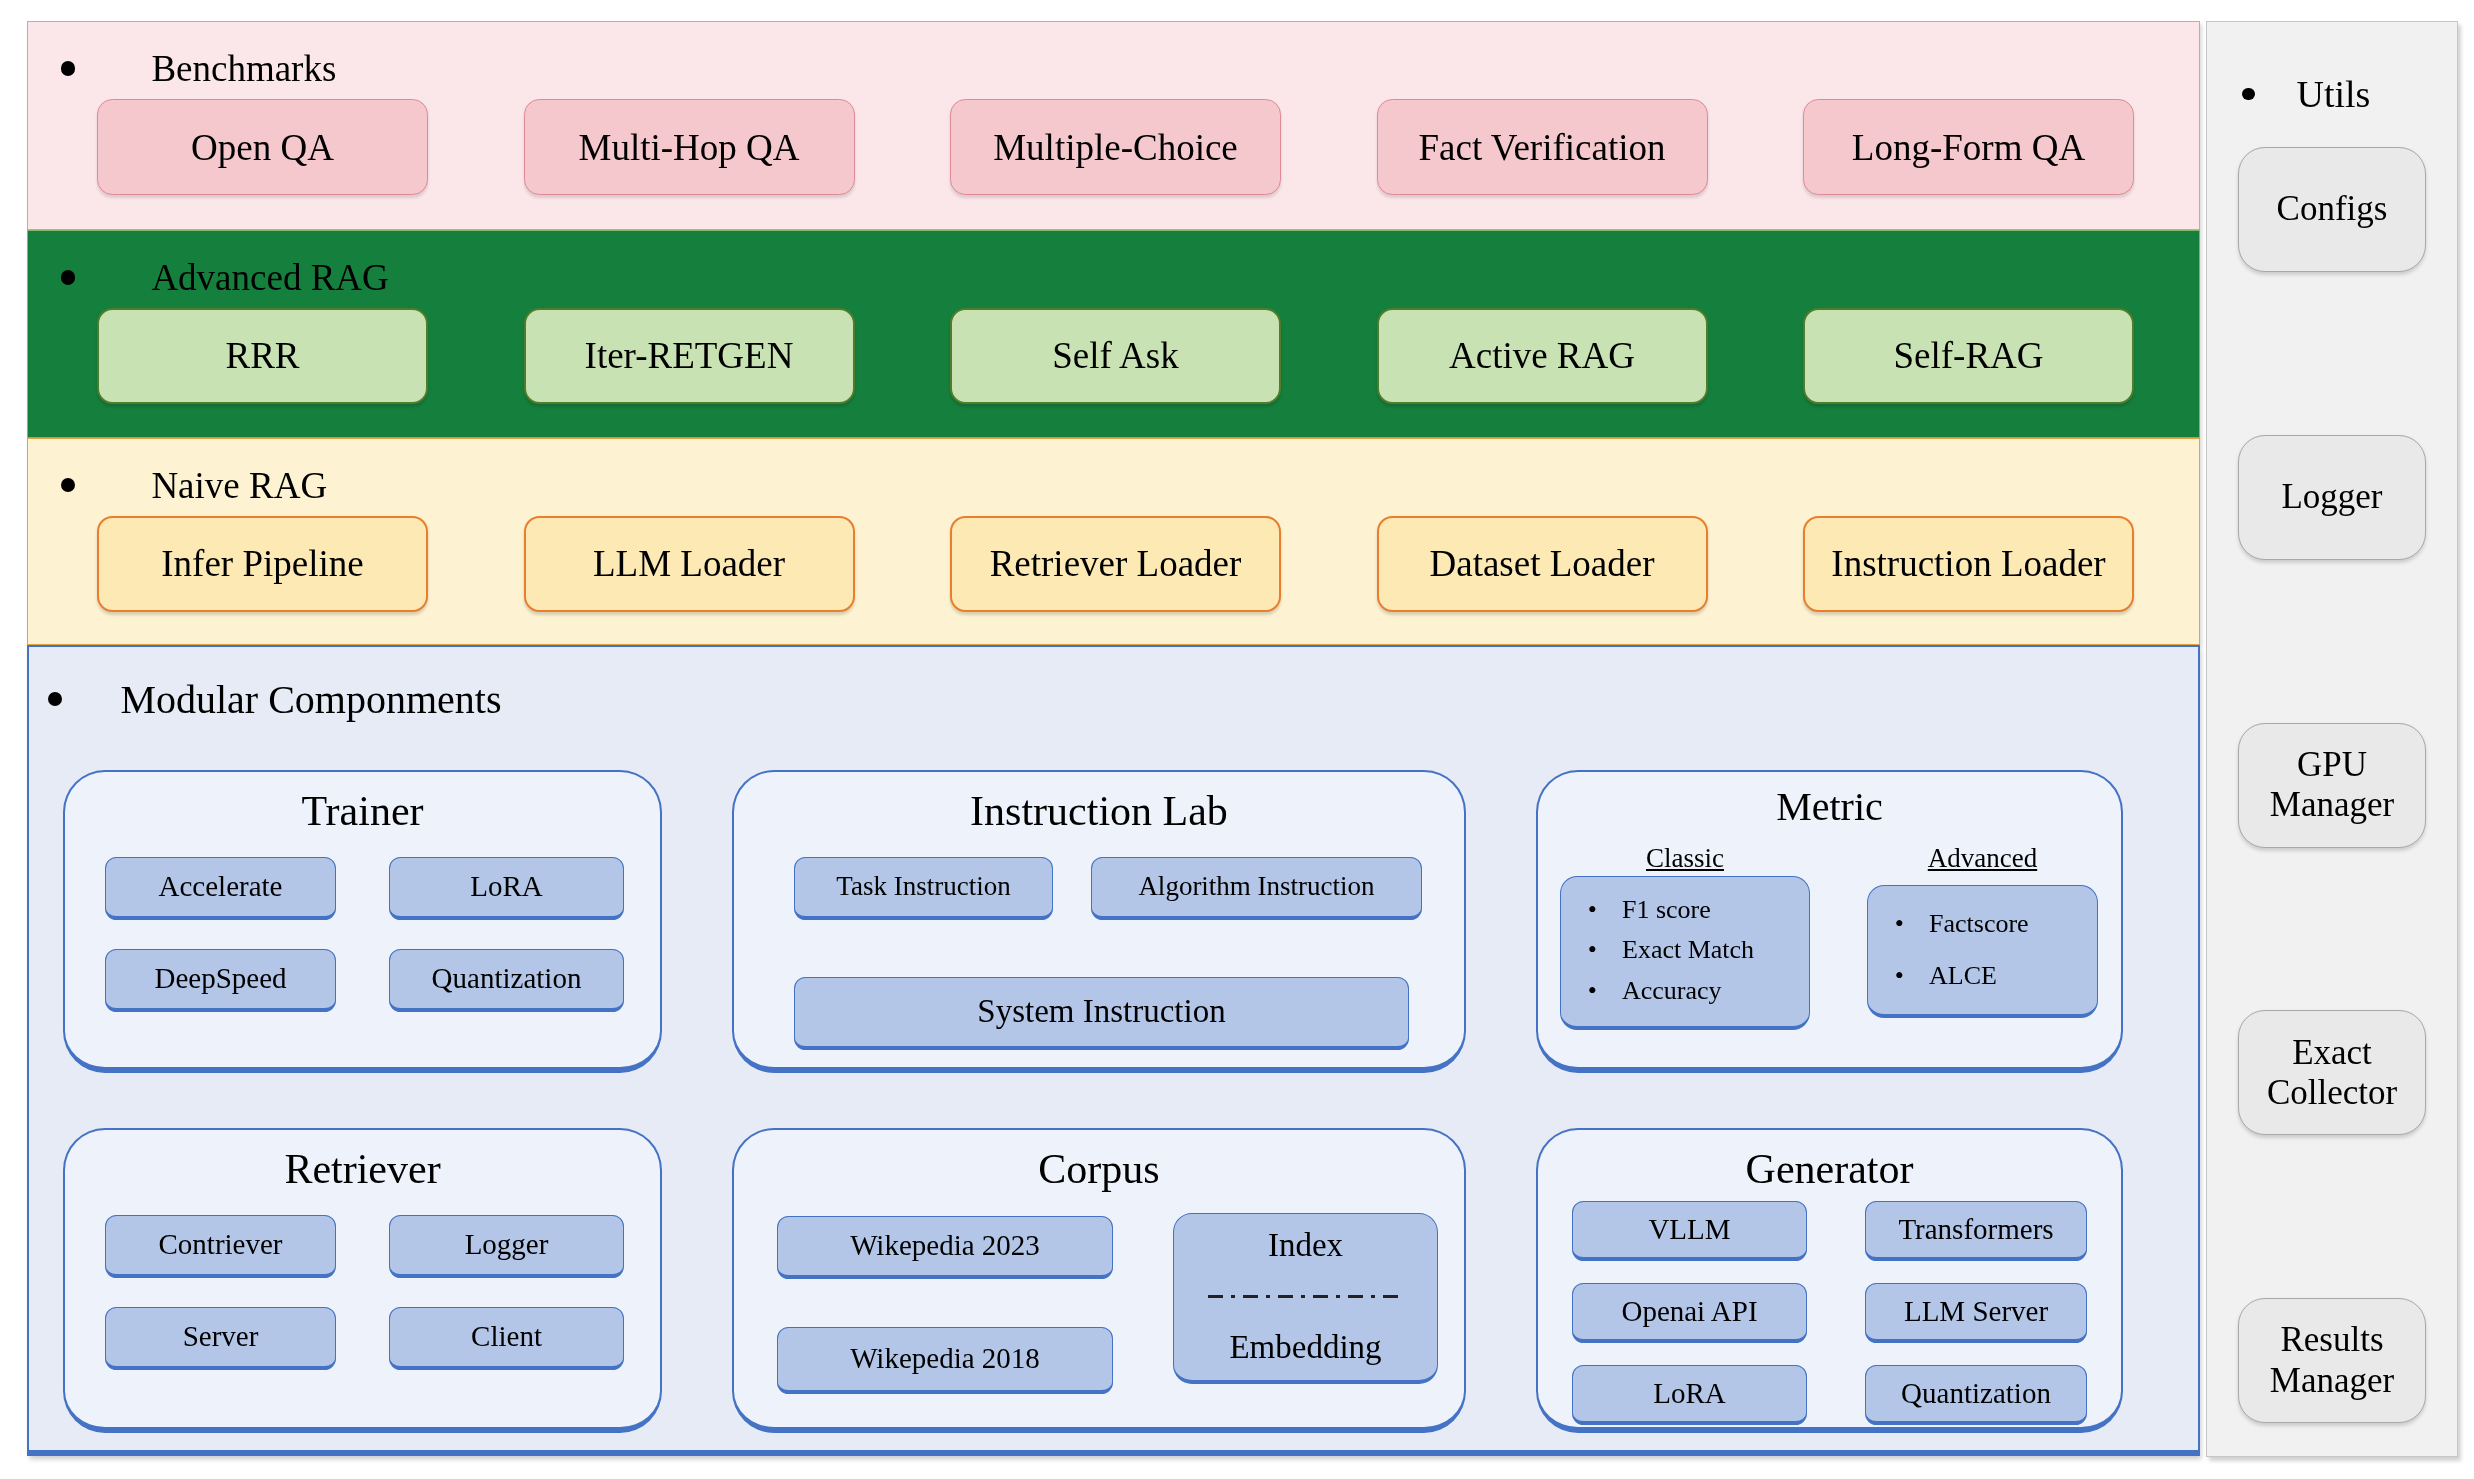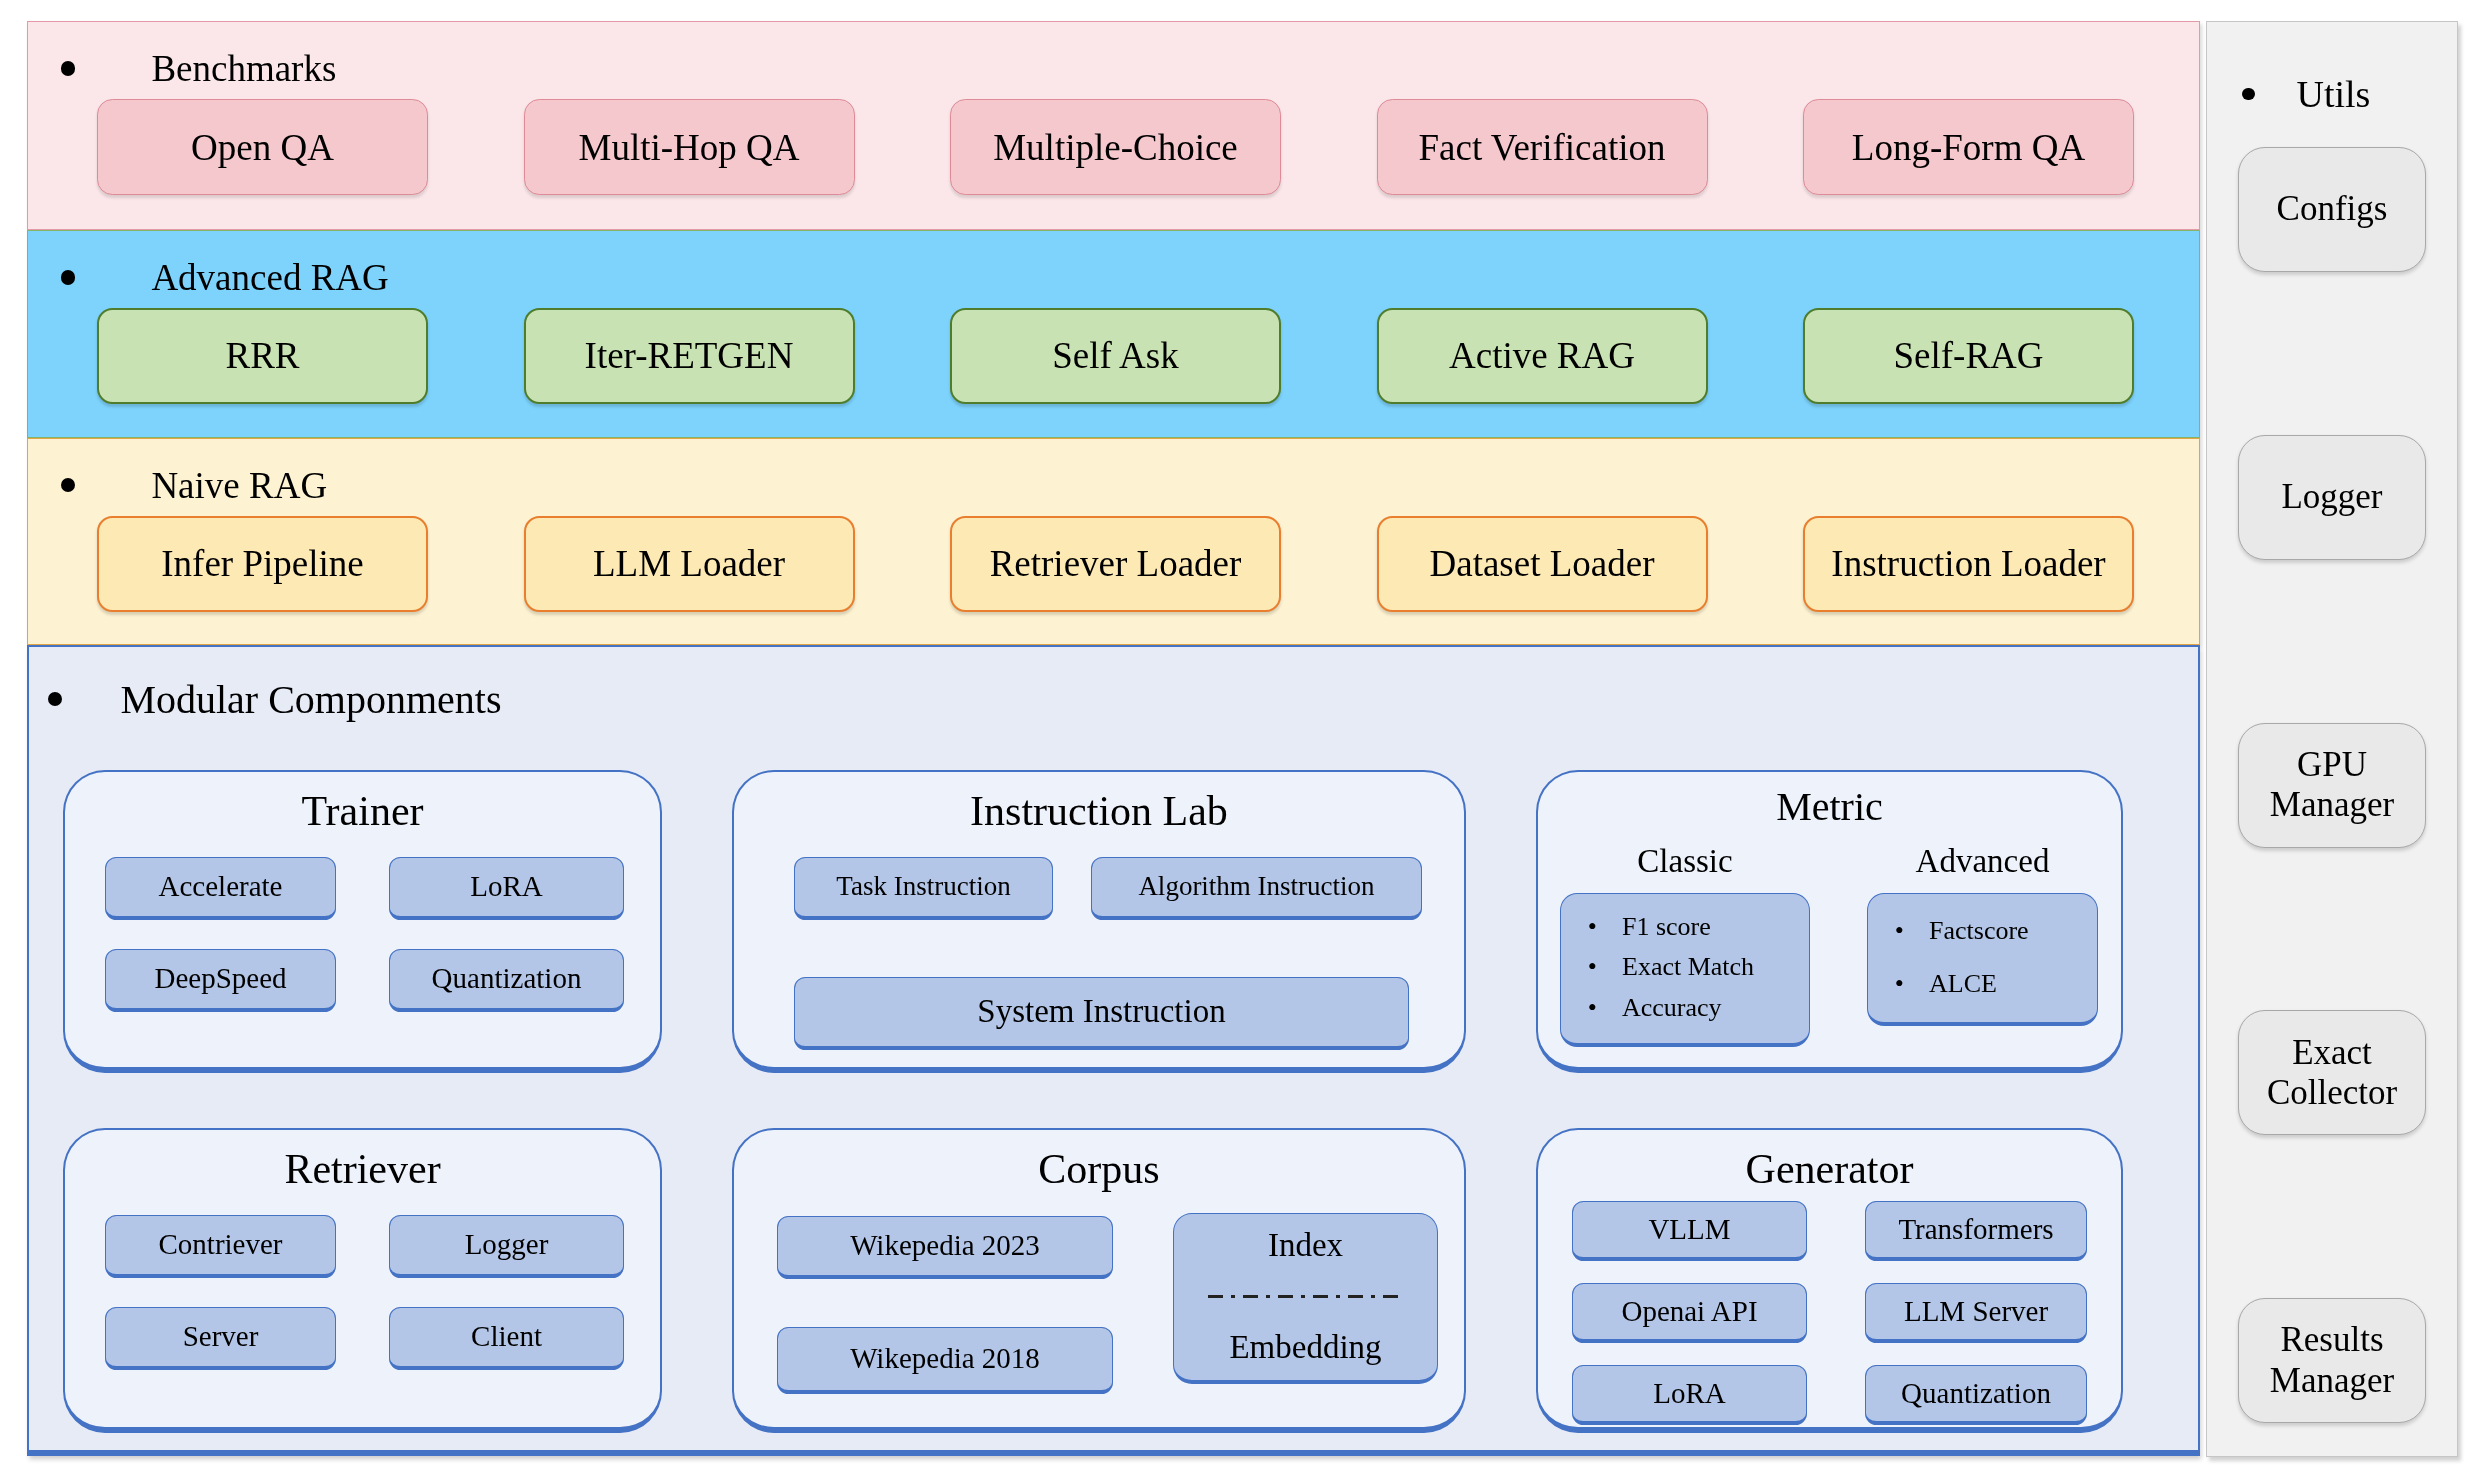--- a/index.html
+++ b/index.html
@@ -4,21 +4,21 @@
 <style>
   html,body{margin:0;padding:0;background:#fff;}
   body{width:2475px;height:1479px;font-family:"Liberation Serif", serif;color:#000;}
   *{box-sizing:border-box;}
   .canvas{position:relative;width:2475px;height:1479px;background:#fff;overflow:hidden;}
 
   .main{position:absolute;left:27px;top:21px;width:2173px;height:1435px;display:flex;flex-direction:column;}
 
   .panel{position:relative;width:100%;}
   .panel.pink{height:209px;background:#fbe7e9;border:1.9px solid #e39aa6;box-shadow:1.9px 2.9px 3.8px rgba(0,0,0,.15);}
-  .panel.green{height:208px;background:#7dd3fc;border:1.9px solid #84b568;box-shadow:1.9px 2.9px 3.8px rgba(0,0,0,.15);}
+  .panel.green{height:208px;background:#15803d;border:1.9px solid #84b568;box-shadow:1.9px 2.9px 3.8px rgba(0,0,0,.15);}
   .panel.yellow{height:207px;background:#fdf3d2;border:1.9px solid #e2a444;box-shadow:1.9px 2.9px 3.8px rgba(0,0,0,.15);}
   .panel.blue{height:812px;background:#e6ebf6;border:2.9px solid #4472c4;border-bottom-width:6.7px;box-shadow:1.9px 3.8px 4.8px rgba(0,0,0,.2);}
 
   .panel-title{display:flex;align-items:center;gap:76px;padding:25px 0 0 33px;font-size:37px;}
   .panel.blue .panel-title{font-size:40px;padding-top:29px;padding-left:19px;gap:58px;}
   .dot{width:14.4px;height:14.4px;background:#000;border-radius:50%;flex:0 0 auto;}
 
   .box-row{position:absolute;left:69px;right:65px;top:77px;display:flex;justify-content:space-between;}
   .row-box{width:331px;height:96px;display:flex;align-items:center;justify-content:center;font-size:37px;border-radius:15.4px;text-align:center;}
   .pink-box{background:#f5c8ce;border:1.9px solid #de8b97;box-shadow:0 2.9px 2.9px rgba(0,0,0,.12);}
@@ -39,21 +39,21 @@
            justify-content:space-between;grid-template-rows:60px 60px 60px;row-gap:22px;}
 
   .il-row{position:absolute;left:60px;top:85px;display:flex;gap:38px;}
   .il-chip1{width:259px;height:63px;font-size:27px;}
   .il-chip2{width:331px;height:63px;font-size:27px;}
   .il-wide{position:absolute;left:60px;top:205px;width:615px;height:73px;font-size:33px;text-align:center;}
 
   .metric-cols{position:absolute;left:22px;top:71px;width:538px;display:flex;justify-content:space-between;}
   .metric-col.classic{width:250px;}
   .metric-col.advanced{width:231px;}
-  .metric-sublabel{text-align:center;font-size:33px;margin-bottom:13px;}
+  .metric-sublabel{text-align:center;font-size:27px;margin-bottom:2px;text-decoration:underline;}
   .metric-box{background:#b3c6e7;border:1.9px solid #4472c4;border-bottom-width:4.8px;border-radius:17.3px;}
   .classic .metric-box{height:154px;padding:13.4px 3.8px 3.8px 23px;}
   .advanced .metric-box{height:133px;margin-top:11.5px;padding:5.8px 3.8px 5.8px 23px;}
   .metric-box ul{list-style:none;margin:0;padding:0;font-size:26px;line-height:1.55;}
   .advanced .metric-box ul{display:flex;flex-direction:column;justify-content:space-evenly;height:100%;}
   .metric-box li{position:relative;padding-left:38px;}
   .metric-box li::before{content:"\2022";position:absolute;left:3.8px;}
 
   .corpus-chip1{position:absolute;left:43px;top:86px;width:336px;height:63px;font-size:29px;}
   .corpus-chip2{position:absolute;left:43px;top:197px;width:336px;height:67px;font-size:29px;}

